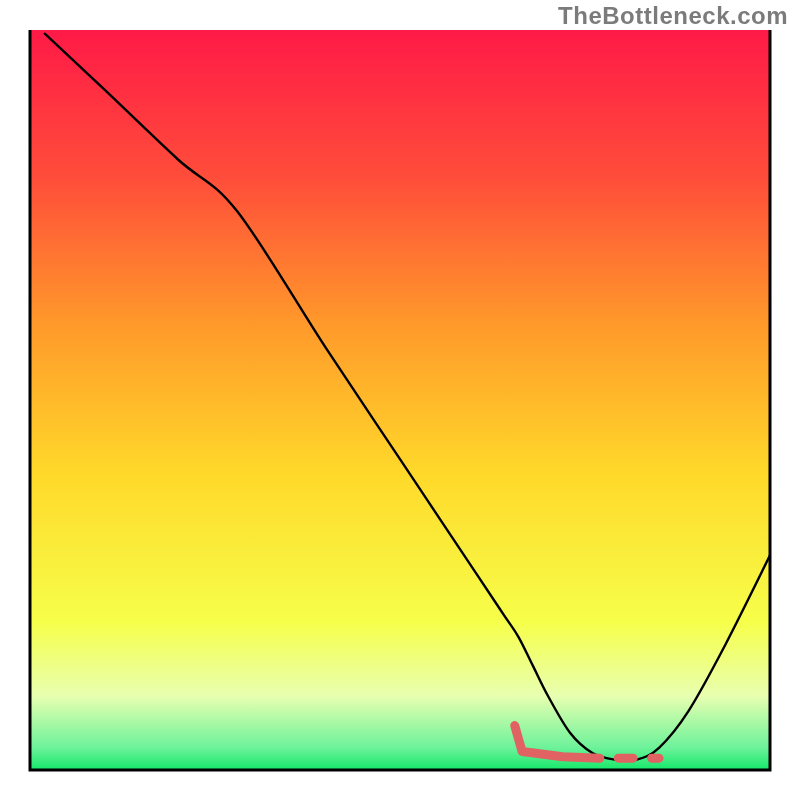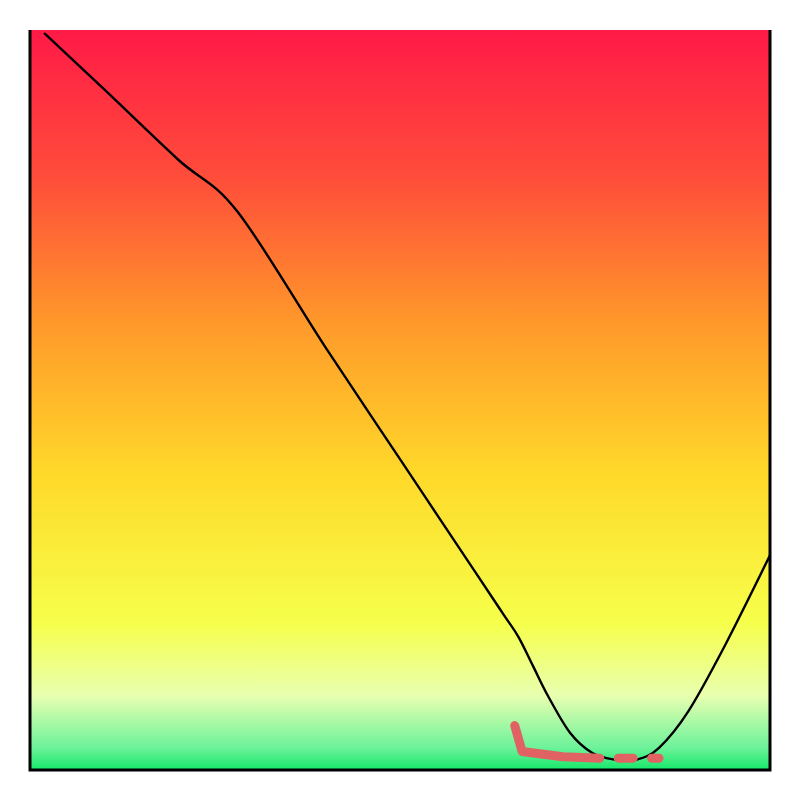--- a/index.html
+++ b/index.html
@@ -31,20 +31,21 @@
     top: 0;
     width: 800px;
     height: 800px;
     display: block;
   }
 </style>
 </head>
 <body>
 <div class="frame">
 
+  <div class="watermark">TheBottleneck.com</div>
 
   <svg class="plot" viewBox="0 0 800 800">
     <defs>
       <clipPath id="plotclip">
         <rect id="cliprect" x="30" y="30" width="740" height="740"></rect>
       </clipPath>
       <linearGradient id="bg-grad" x1="0" y1="0" x2="0" y2="1">
 
       <stop offset="0.0%" stop-color="#ff1a47"></stop>
           <stop offset="20.0%" stop-color="#ff4d3a"></stop>

